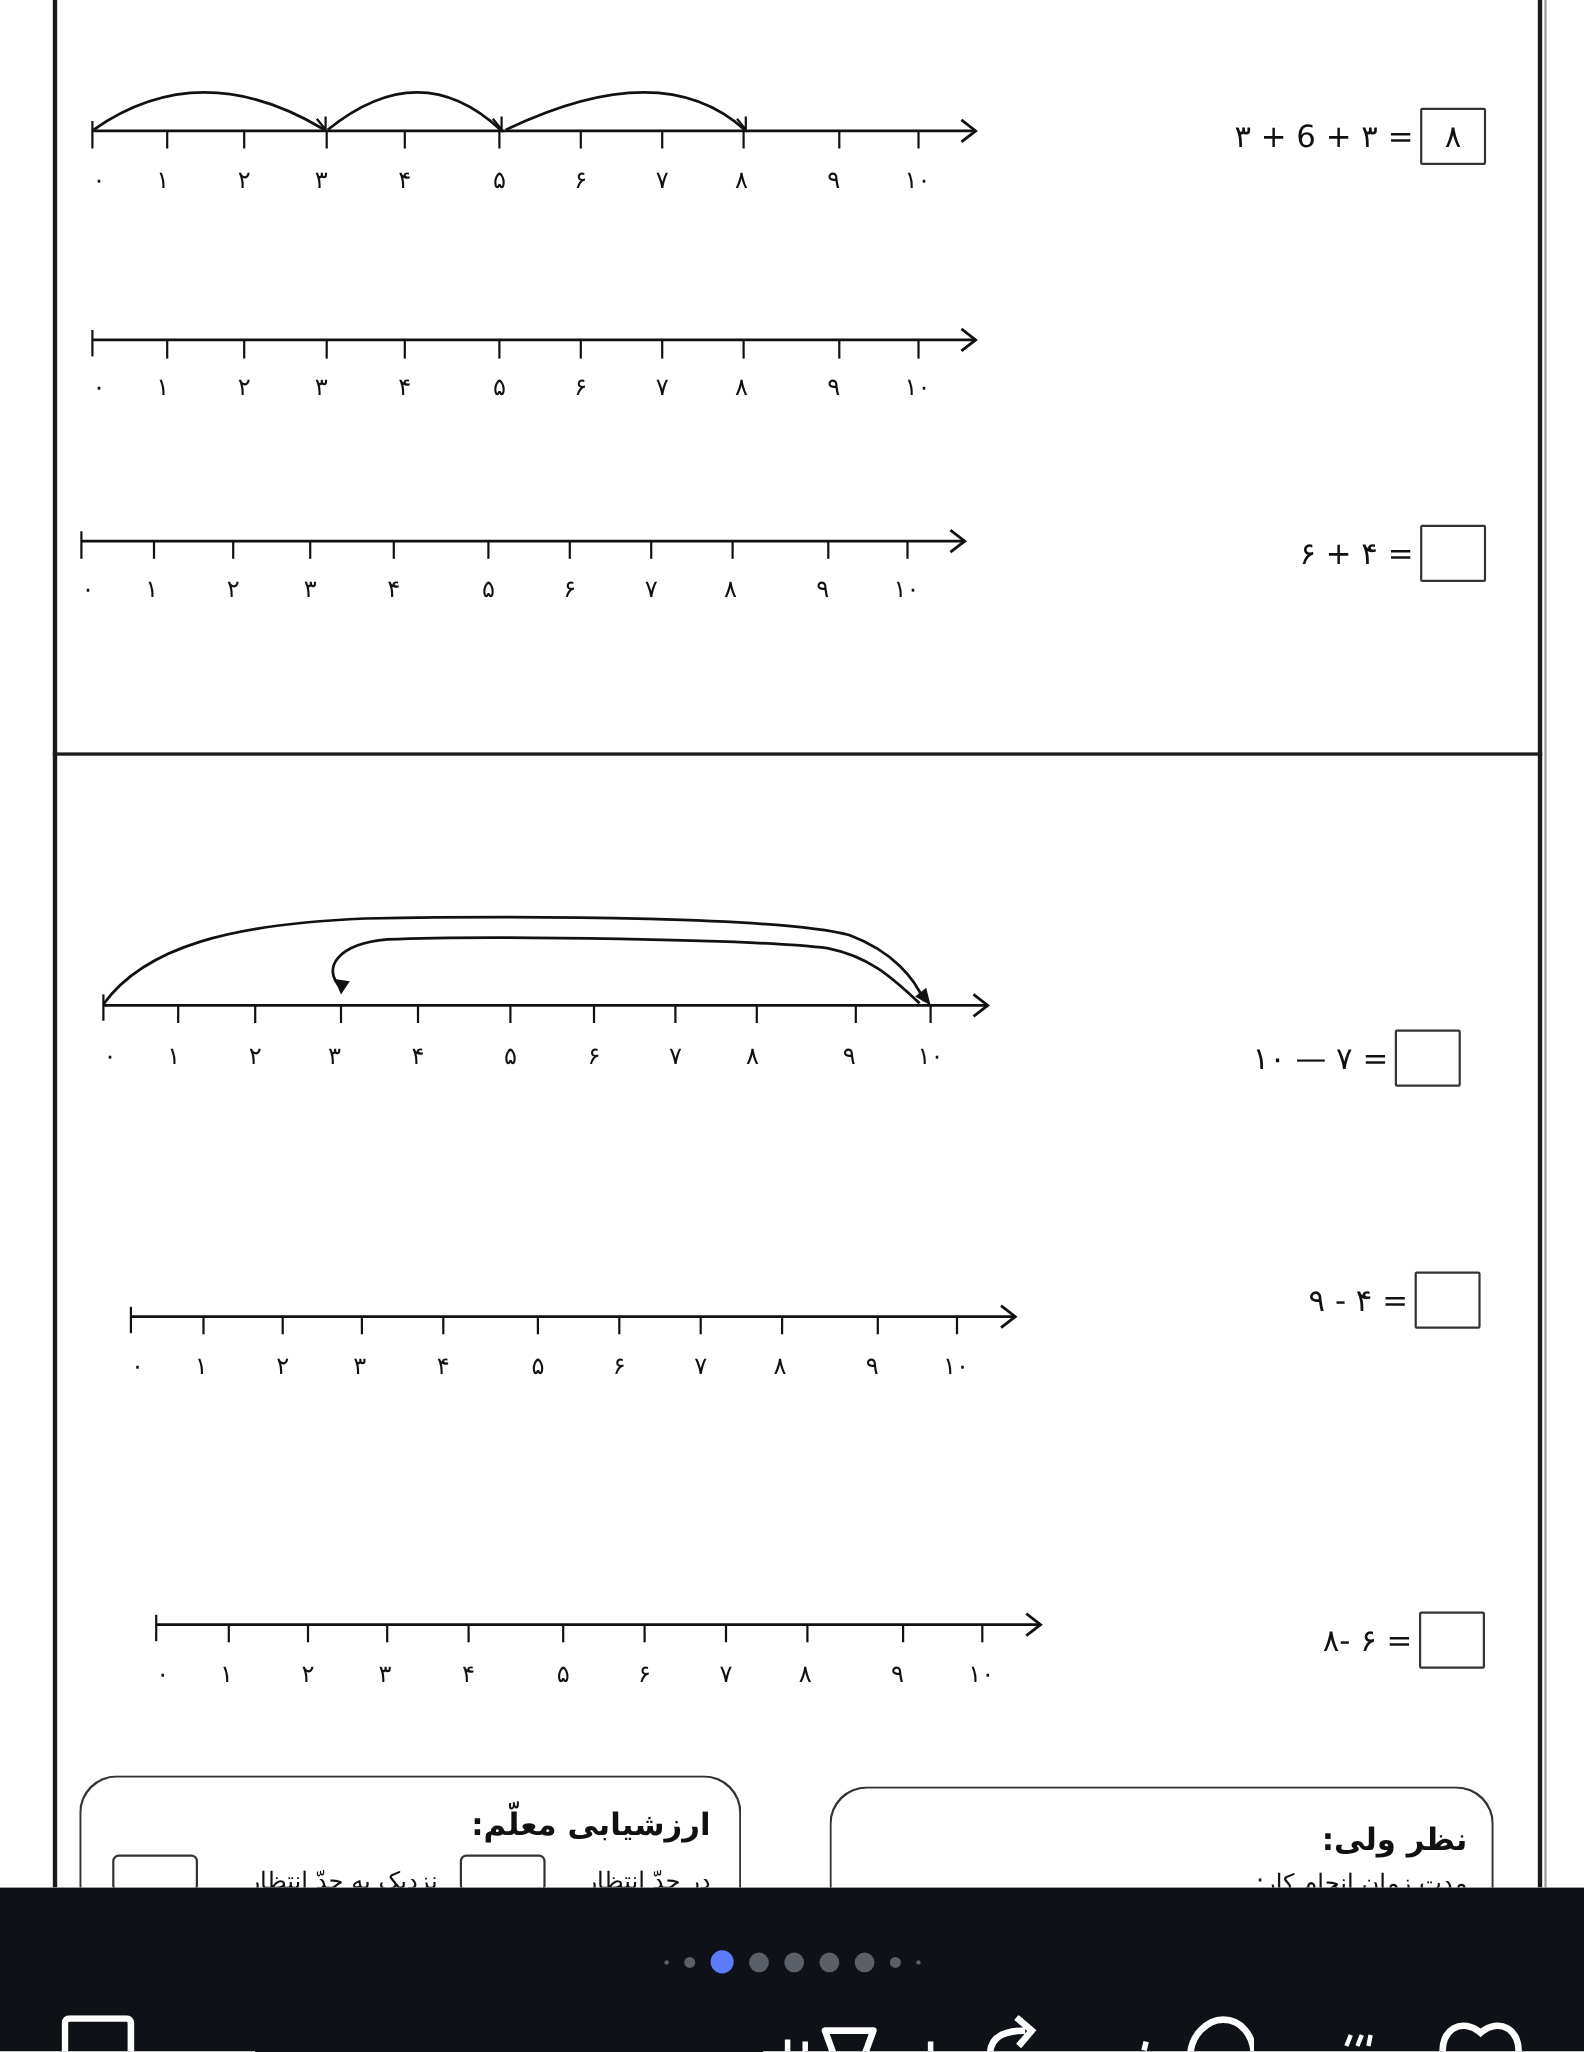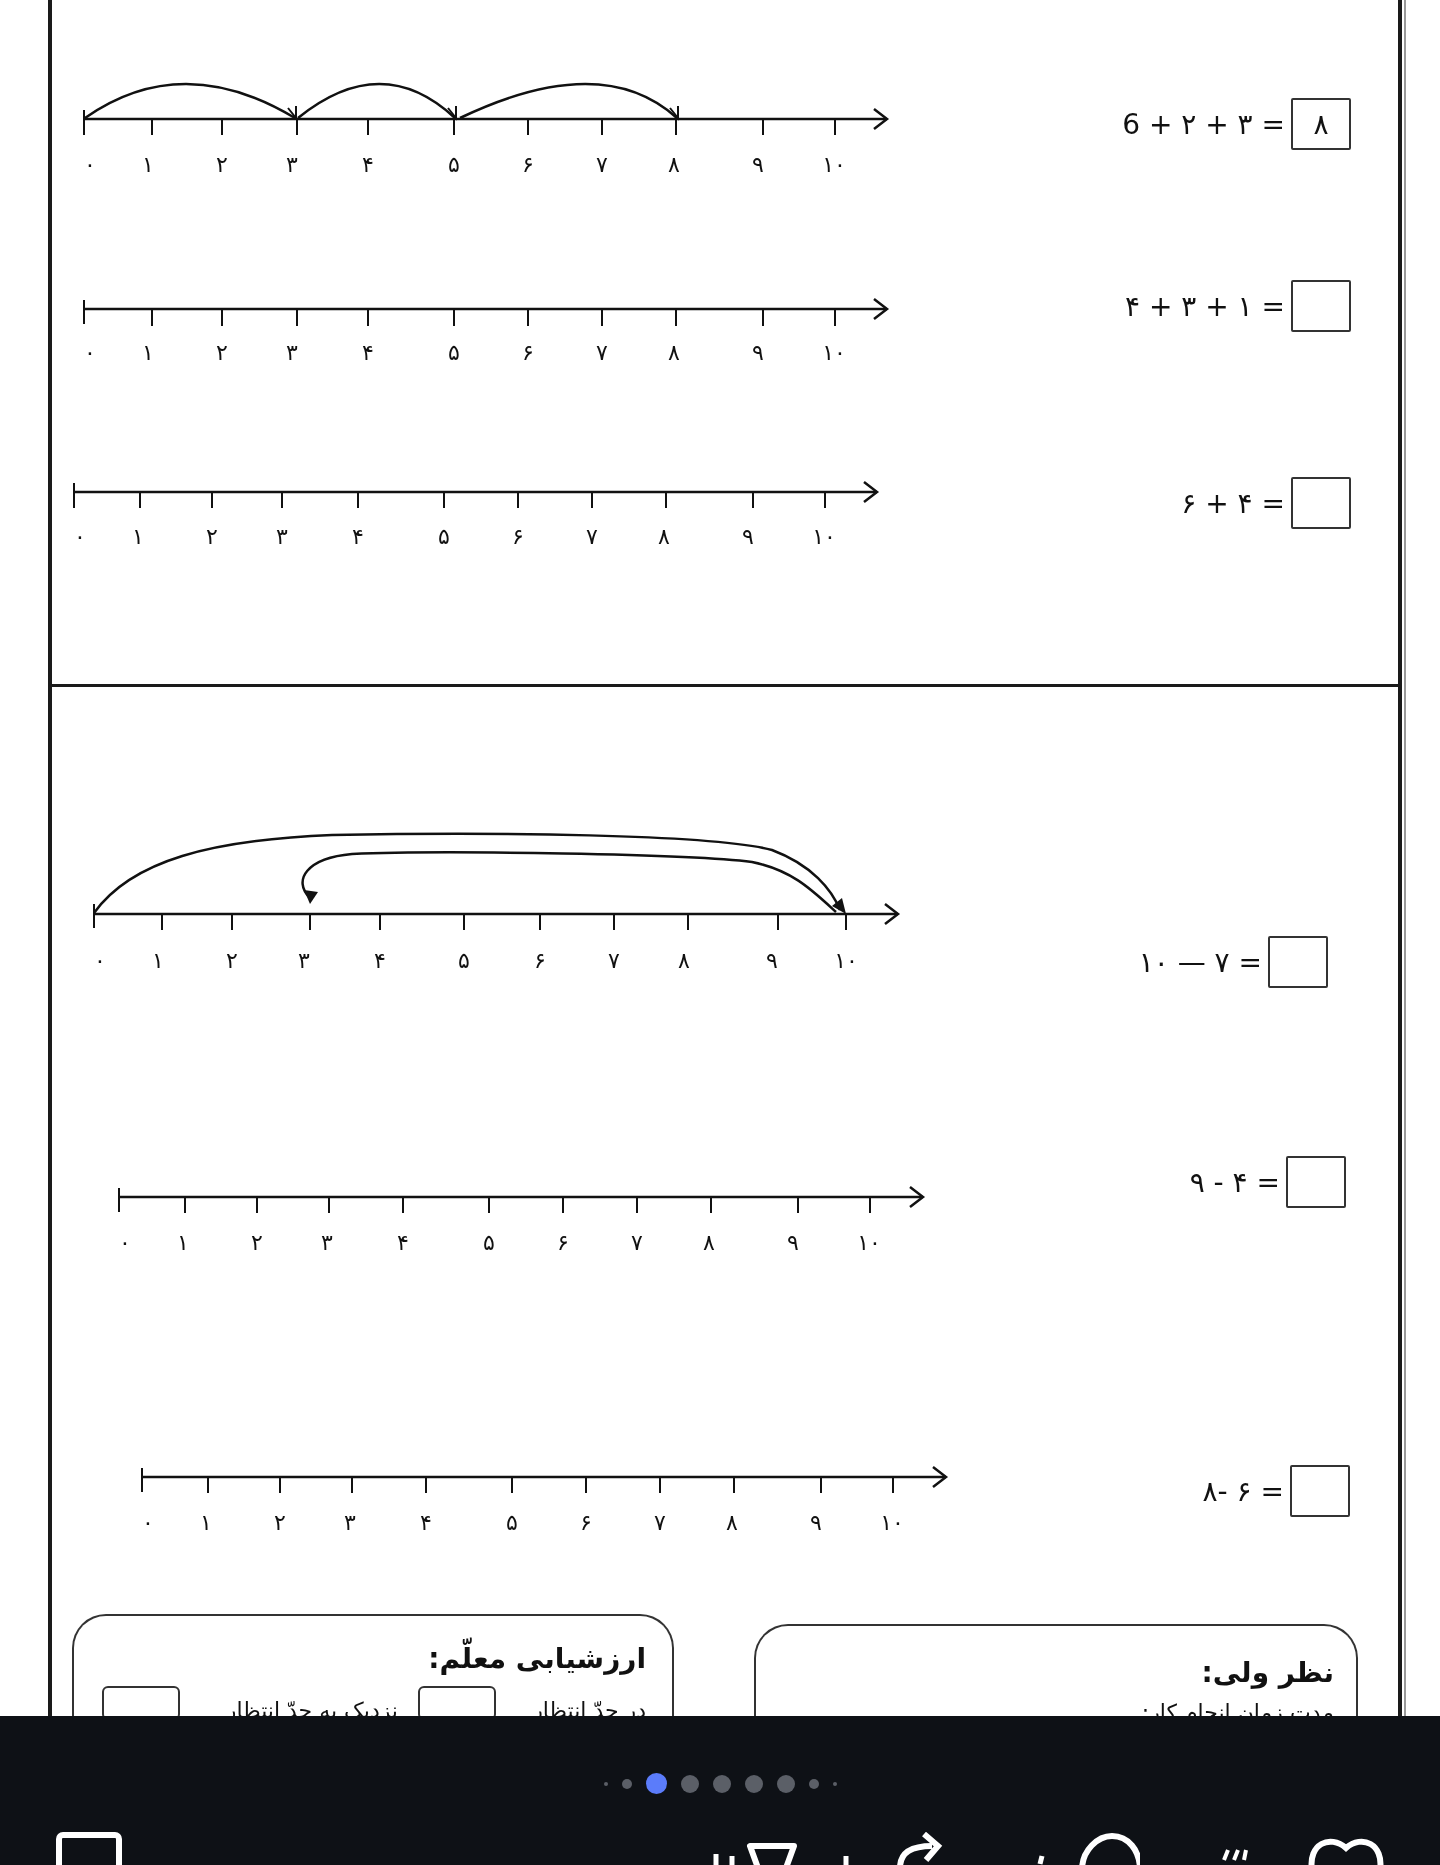--- a/index.html
+++ b/index.html
@@ -103,21 +103,21 @@
     <span class="tick-label" style="left:210px; top:92px;">۳</span>
     <span class="tick-label" style="left:286px; top:92px;">۴</span>
     <span class="tick-label" style="left:372px; top:92px;">۵</span>
     <span class="tick-label" style="left:446px; top:92px;">۶</span>
     <span class="tick-label" style="left:520px; top:92px;">۷</span>
     <span class="tick-label" style="left:592px; top:92px;">۸</span>
     <span class="tick-label" style="left:676px; top:92px;">۹</span>
     <span class="tick-label" style="left:752px; top:92px;">۱۰</span>
   </div>
   <div class="equation" style="right:89px; top:98px;">
-    <span class="eq-text">6 + ۲ + ۳ =</span>
+    <span class="eq-text">۳ + 6 + ۳ =</span>
     <div class="answer-box">۸</div>
   </div>
 
   <div class="numline" style="left:82px; top:248px; width:810px; height:120px;">
     <svg width="810" height="80">
       <line x1="2" y1="61" x2="805" y2="61" stroke="#111" stroke-width="2.5"></line>
       <polyline points="792,51 805,61 792,71" fill="none" stroke="#111" stroke-width="2.5"></polyline>
       <g stroke="#111" stroke-width="2">
         <line x1="2" y1="52" x2="2" y2="76"></line>
           <line x1="70" y1="61" x2="70" y2="78"></line>
@@ -137,24 +137,20 @@
     <span class="tick-label" style="left:140px; top:92px;">۲</span>
     <span class="tick-label" style="left:210px; top:92px;">۳</span>
     <span class="tick-label" style="left:286px; top:92px;">۴</span>
     <span class="tick-label" style="left:372px; top:92px;">۵</span>
     <span class="tick-label" style="left:446px; top:92px;">۶</span>
     <span class="tick-label" style="left:520px; top:92px;">۷</span>
     <span class="tick-label" style="left:592px; top:92px;">۸</span>
     <span class="tick-label" style="left:676px; top:92px;">۹</span>
     <span class="tick-label" style="left:752px; top:92px;">۱۰</span>
   </div>
-  <div class="equation" style="right:89px; top:280px;">
-    <span class="eq-text">۴ + ۳ + ۱ =</span>
-    <div class="answer-box"></div>
-  </div>
 
   <div class="numline" style="left:72px; top:436px; width:810px; height:120px;">
     <svg width="810" height="80">
       <line x1="2" y1="56" x2="805" y2="56" stroke="#111" stroke-width="2.5"></line>
       <polyline points="792,46 805,56 792,66" fill="none" stroke="#111" stroke-width="2.5"></polyline>
       <g stroke="#111" stroke-width="2">
         <line x1="2" y1="47" x2="2" y2="72"></line>
           <line x1="68" y1="56" x2="68" y2="72"></line>
         <line x1="140" y1="56" x2="140" y2="72"></line>
           <line x1="210" y1="56" x2="210" y2="72"></line>

